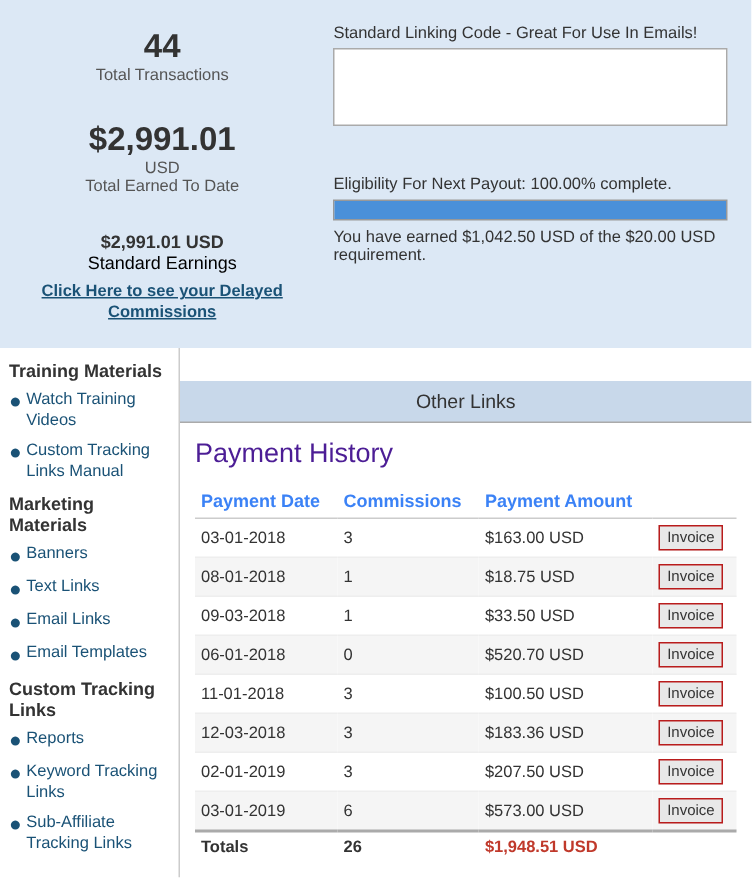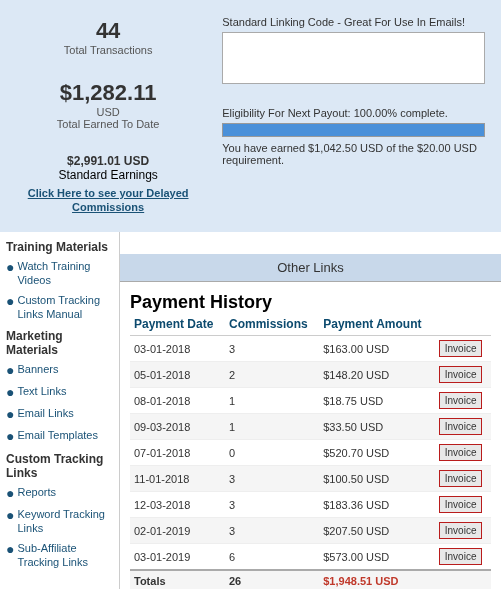--- a/index.html
+++ b/index.html
@@ -50,21 +50,21 @@
       color: #1a5276;
       font-weight: bold;
       text-decoration: underline;
       cursor: pointer;
       font-size: 11px;
     }
     .stats-right {
       flex: 1.4;
       display: flex;
       flex-direction: column;
-      gap: 8px;
+      gap: 18px;
     }
     .linking-code-box {
       background: #dce8f5;
       padding: 6px;
     }
     .linking-code-box .title {
       font-size: 11px;
       color: #333;
       margin-bottom: 4px;
     }
@@ -154,33 +154,34 @@
       color: #333;
       font-weight: normal;
       border-bottom: 1px solid #aaa;
       margin-top: 22px;
     }
     .payment-history {
       padding: 10px;
     }
     .payment-history h2 {
       font-size: 18px;
-      color: #000000;
-      font-weight: bold;
+      color: #4c1d95;
+      margin-bottom: 10px;
+      font-weight: normal;
     }
     .payment-table {
       width: 100%;
       border-collapse: collapse;
       font-size: 11px;
     }
     .payment-table th {
       text-align: left;
       font-weight: bold;
       font-size: 12px;
-      color: #0c4a6e;
+      color: #3b82f6;
       padding: 4px 4px;
       border-bottom: 1px solid #ccc;
     }
     .payment-table td {
       padding: 4px 4px;
       color: #333;
       border-bottom: 1px solid #eee;
     }
     .payment-table tr:nth-child(even) td {
       background: #f5f5f5;
@@ -209,21 +210,21 @@
 </head>
 <body>
 
 <div class="top-section">
   <div class="stats-left">
     <div class="stat-box">
       <div class="big-num">44</div>
       <div class="label">Total Transactions</div>
     </div>
     <div class="stat-box">
-      <div class="big-num">$1,282.11</div>
+      <div class="big-num">$2,991.01</div>
       <div class="usd">USD</div>
       <div class="label">Total Earned To Date</div>
     </div>
     <div class="stat-box-wide">
       <div class="big-num" style="font-size:12px;">$2,991.01 USD</div>
       <div class="label">Standard Earnings</div>
       <div style="margin-top:4px;">
         <a class="delayed-link">Click Here to see your Delayed Commissions</a>
       </div>
     </div>
@@ -303,39 +304,33 @@
           </tr>
         </thead>
         <tbody id="payment-table-body">
         <tr>
     <td>03-01-2018</td>
     <td>3</td>
     <td>$163.00 USD</td>
     <td><button class="invoice-btn">Invoice</button></td>
   </tr>
             <tr>
-    <td>05-01-2018</td>
-    <td>2</td>
-    <td>$148.20 USD</td>
-    <td><button class="invoice-btn">Invoice</button></td>
-  </tr>
-            <tr>
     <td>08-01-2018</td>
     <td>1</td>
     <td>$18.75 USD</td>
     <td><button class="invoice-btn">Invoice</button></td>
   </tr>
             <tr>
     <td>09-03-2018</td>
     <td>1</td>
     <td>$33.50 USD</td>
     <td><button class="invoice-btn">Invoice</button></td>
   </tr>
             <tr>
-    <td>07-01-2018</td>
+    <td>06-01-2018</td>
     <td>0</td>
     <td>$520.70 USD</td>
     <td><button class="invoice-btn">Invoice</button></td>
   </tr>
             <tr>
     <td>11-01-2018</td>
     <td>3</td>
     <td>$100.50 USD</td>
     <td><button class="invoice-btn">Invoice</button></td>
   </tr>

